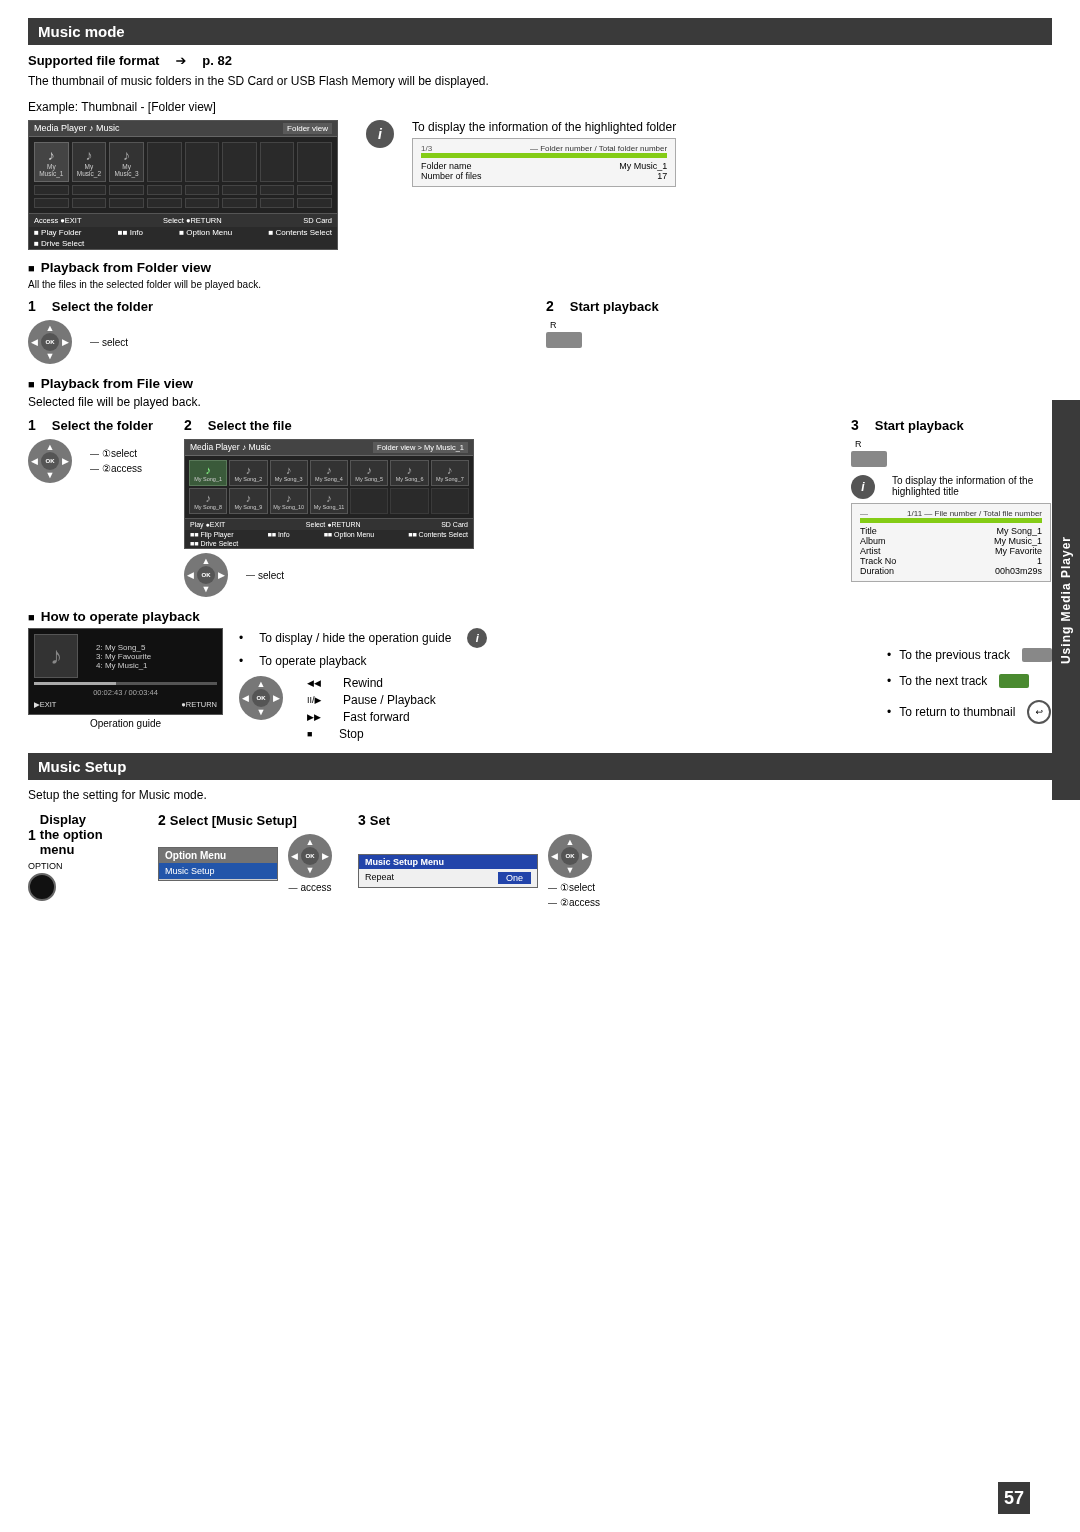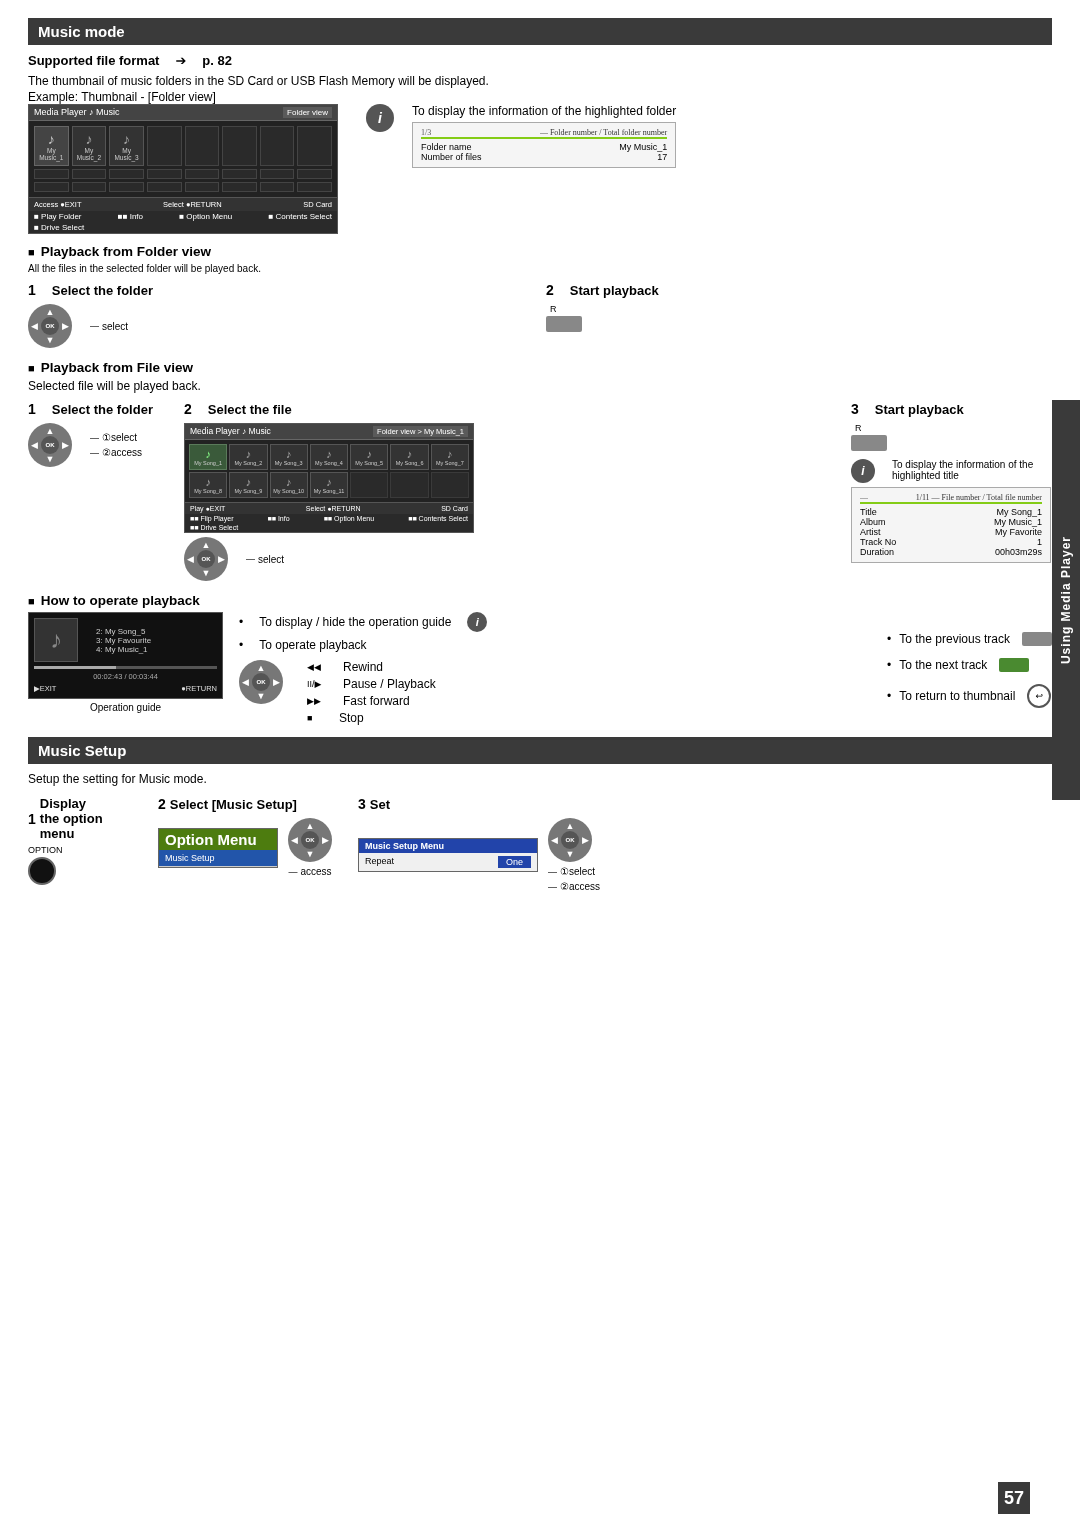--- a/index.html
+++ b/index.html
@@ -93,35 +93,34 @@
     }
     .info-box-row {
       display: flex;
       justify-content: space-between;
       gap: 10px;
       font-size: 9px;
     }
     .info-box-title {
       font-size: 8px;
       color: #555;
-      border-bottom: 2px solid #84cc16;
+      border-bottom: 5px solid #84cc16;
       margin-bottom: 3px;
-      font-family: Liberation Serif, serif;
     }
 
     
     .option-menu-box {
       border: 1.5px solid #666;
       background: #f0f0f0;
       min-width: 120px;
     }
     .option-menu-header {
-      background: #4d7c0f;
+      background: #737373;
       color: #fff;
-      font-size: 15px;
+      font-size: 10px;
       font-weight: bold;
       padding: 2px 6px;
     }
     .option-menu-item {
       padding: 3px 6px;
       font-size: 9px;
       border-bottom: 1px solid #ccc;
     }
     .option-menu-item.selected {
       background: #2255aa;
@@ -270,22 +269,22 @@
 
 <div class="section-header">
   <span>Music mode</span>
 </div>
 
 <div class="flex-row mt4 mb6" style="align-items:baseline;">
   <span style="font-weight:bold;font-size:13px;">Supported file format</span>
   <span style="font-size:13px; margin:0 4px;">➔</span>
   <span style="font-weight:bold;font-size:13px;">p. 82</span>
 </div>
-<div style="font-size:12px; margin-bottom:2px;">The thumbnail of music folders in the SD Card or USB Flash Memory will be displayed.</div>
-<div style="font-size:12px; margin-bottom:0;">Example: Thumbnail - [Folder view]</div>
+<div style="font-size:12px; margin-bottom:12px;">The thumbnail of music folders in the SD Card or USB Flash Memory will be displayed.</div>
+<div style="font-size:12px; margin-bottom:6px;">Example: Thumbnail - [Folder view]</div>
 
 <div class="flex-row" style="align-items:flex-start; margin-bottom:8px;">
 
   <div class="screen-box" style="width:310px; flex-shrink:0;">
     <div class="screen-header">
       <span>Media Player ♪ Music</span>
       <span class="right">Folder view</span>
     </div>
     <div style="padding:5px; display:grid; grid-template-columns:repeat(8,1fr); gap:3px;">
 

